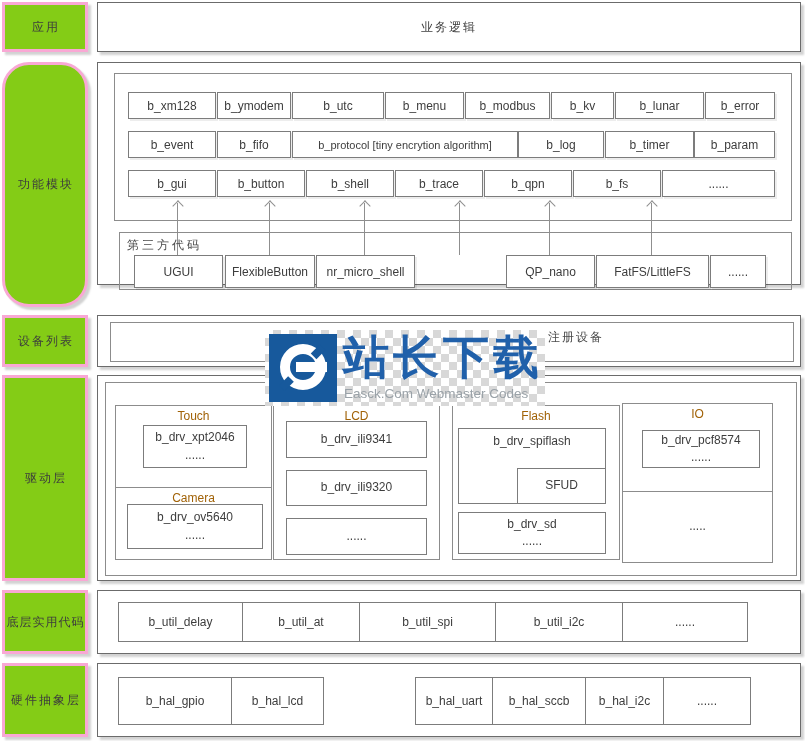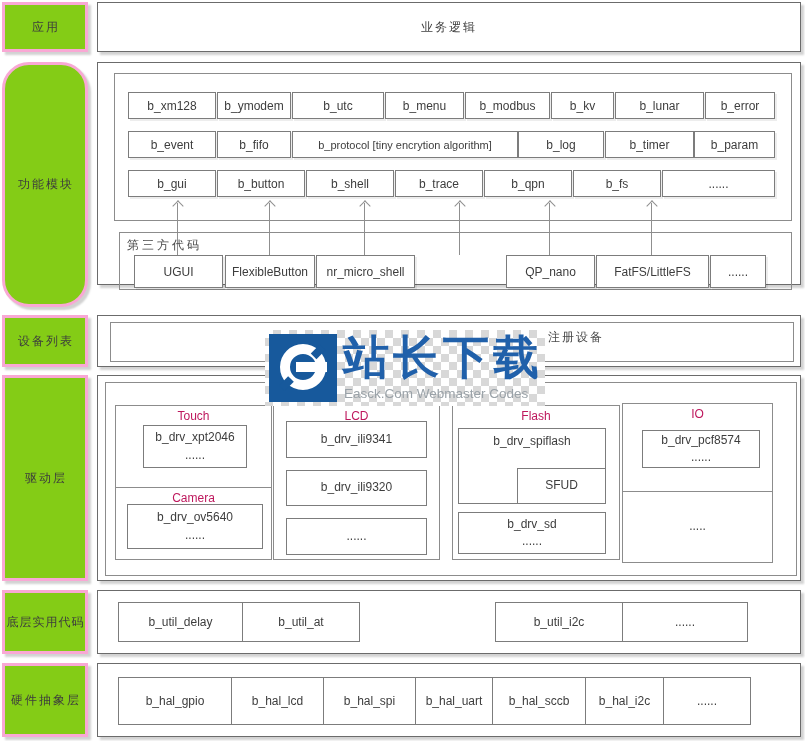--- a/index.html
+++ b/index.html
@@ -68,21 +68,21 @@
   }
 
   .reg-label { position: absolute; left: 450px; top: 13px; color: #4a4a4a; letter-spacing: 2px; }
 
   
   .grp { position: absolute; border: 1px solid #8c8c8c; background: #fff; }
   .grp-touchcam { left: 17px;  top: 29px; width: 157px; height: 155px; }
   .grp-lcd      { left: 175px; top: 29px; width: 167px; height: 155px; }
   .grp-flash    { left: 354px; top: 29px; width: 168px; height: 155px; }
   .grp-io       { left: 524px; top: 27px; width: 151px; height: 160px; }
-  .grp-title { position: absolute; top: 3px; left: 0; right: 0; text-align: center; color: #be185d; }
+  .grp-title { position: absolute; top: 3px; left: 0; right: 0; text-align: center; color: #a16207; }
   .grp-divider { position: absolute; left: -1px; right: -1px; border-top: 1px solid #8c8c8c; }
   .dbox {
     position: absolute; border: 1px solid #7c7c7c; background: #fff;
     display: flex; flex-direction: column; align-items: center; justify-content: center;
     line-height: 1.45; white-space: nowrap;
   }
   .centered-dots { position: absolute; left: 0; right: 0; text-align: center; }
 
   
   .ucell, .hcell {
@@ -219,28 +219,28 @@
         <span>......</span>
       </div>
       <div class="grp-divider" style="top:87px"></div>
       <div class="centered-dots" style="top:115px">.....</div>
     </div>
   </div>
 
   <div class="row row-util">
     <div class="ucell" style="left:20px;width:125px">b_util_delay</div>
     <div class="ucell" style="left:144px;width:118px">b_util_at</div>
+    <div class="ucell" style="left:261px;width:137px">b_util_spi</div>
     <div class="ucell" style="left:397px;width:128px">b_util_i2c</div>
     <div class="ucell" style="left:524px;width:126px">......</div>
   </div>
 
   <div class="row row-hal">
     <div class="hcell" style="left:20px;width:114px">b_hal_gpio</div>
     <div class="hcell" style="left:133px;width:93px">b_hal_lcd</div>
-    <div class="hcell" style="left:225px;width:93px">b_hal_spi</div>
     <div class="hcell" style="left:317px;width:78px">b_hal_uart</div>
     <div class="hcell" style="left:394px;width:94px">b_hal_sccb</div>
     <div class="hcell" style="left:487px;width:79px">b_hal_i2c</div>
     <div class="hcell" style="left:565px;width:88px">......</div>
   </div>
 
   <div class="watermark">
     <div class="wm-logo">
       <svg viewBox="0 0 68 68" xmlns="http://www.w3.org/2000/svg">
         <rect x="0" y="0" width="68" height="68" fill="#17599c"></rect>

